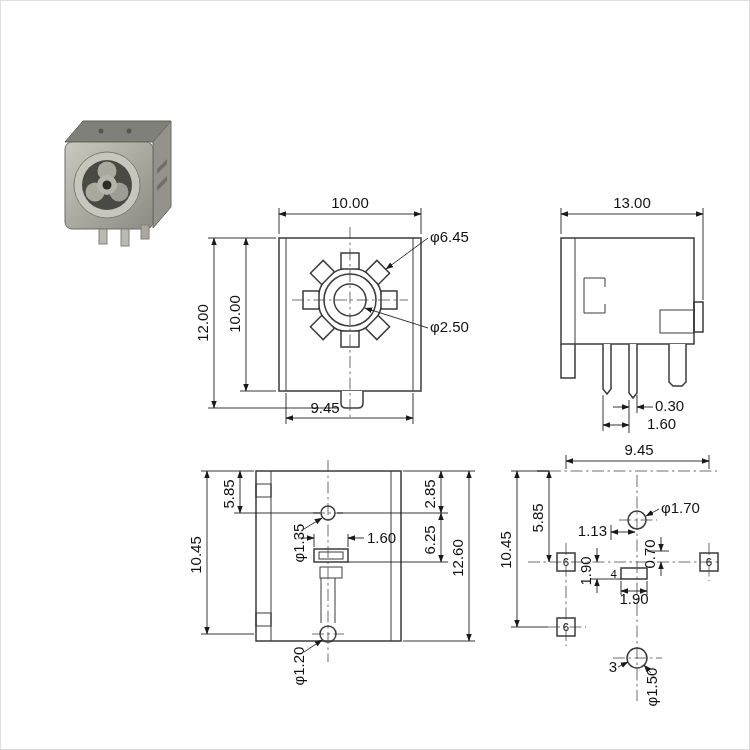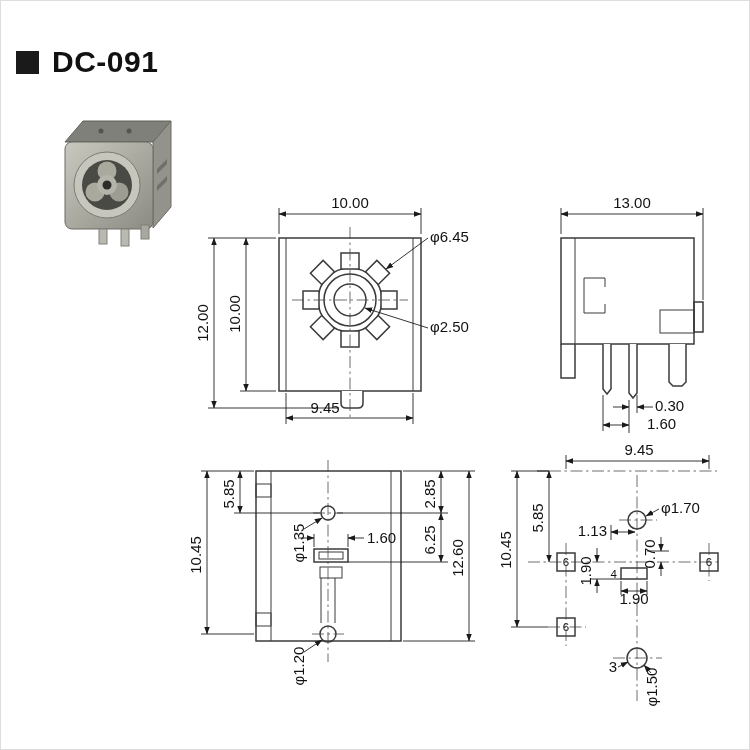--- a/index.html
+++ b/index.html
@@ -15,24 +15,20 @@
   svg .d  { fill:none; stroke:#1f1f1f; stroke-width:.9; }
   svg .cl { fill:none; stroke:#4a4a4a; stroke-width:.8; stroke-dasharray:12 3.5 2.5 3.5; }
   svg text { font-size:15px; fill:#121212; }
   svg text.s { font-size:11.5px; }
 </style>
 </head>
 <body>
 
 <div id="canvas">
 
-  <div class="header">
-    <div class="bullet"></div>
-    <div class="title">DC-091</div>
-  </div>
 
   <svg id="drawing" width="750" height="750" viewBox="0 0 750 750">
     <defs>
       <marker id="arr" viewBox="0 0 10 10" refX="9.5" refY="5" markerWidth="8.5" markerHeight="8.5" orient="auto-start-reverse">
         <path d="M0,1.3 L10,5 L0,8.7 Z" fill="#1a1a1a"></path>
       </marker>
       <linearGradient id="gBody" x1="0" y1="0" x2="1" y2="1">
         <stop offset="0" stop-color="#c9c9c0"></stop>
         <stop offset="0.55" stop-color="#a7a79e"></stop>
         <stop offset="1" stop-color="#8b8b83"></stop>

